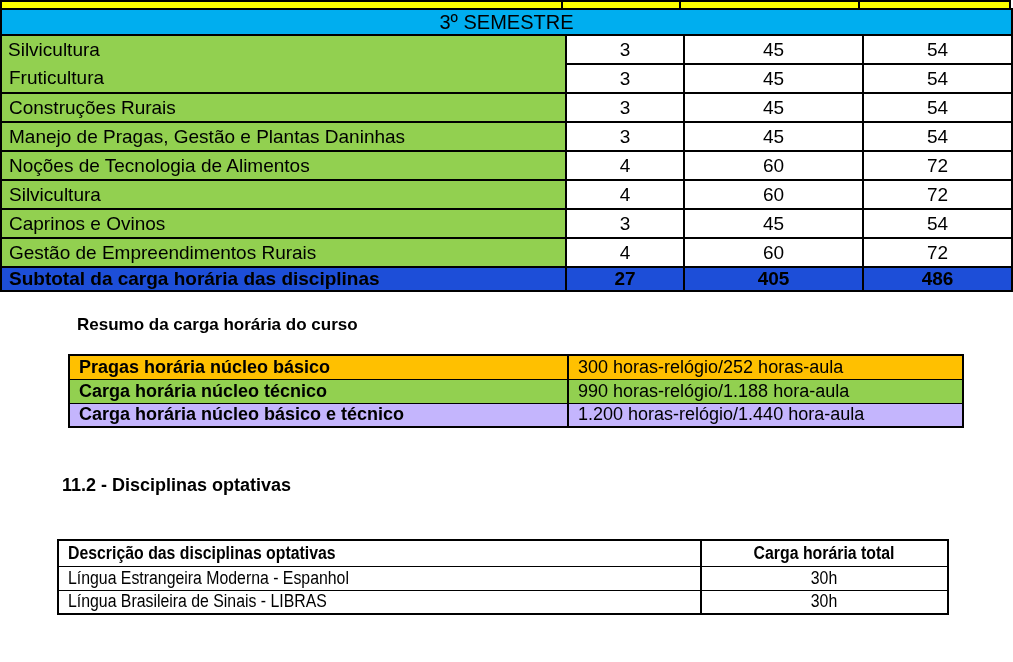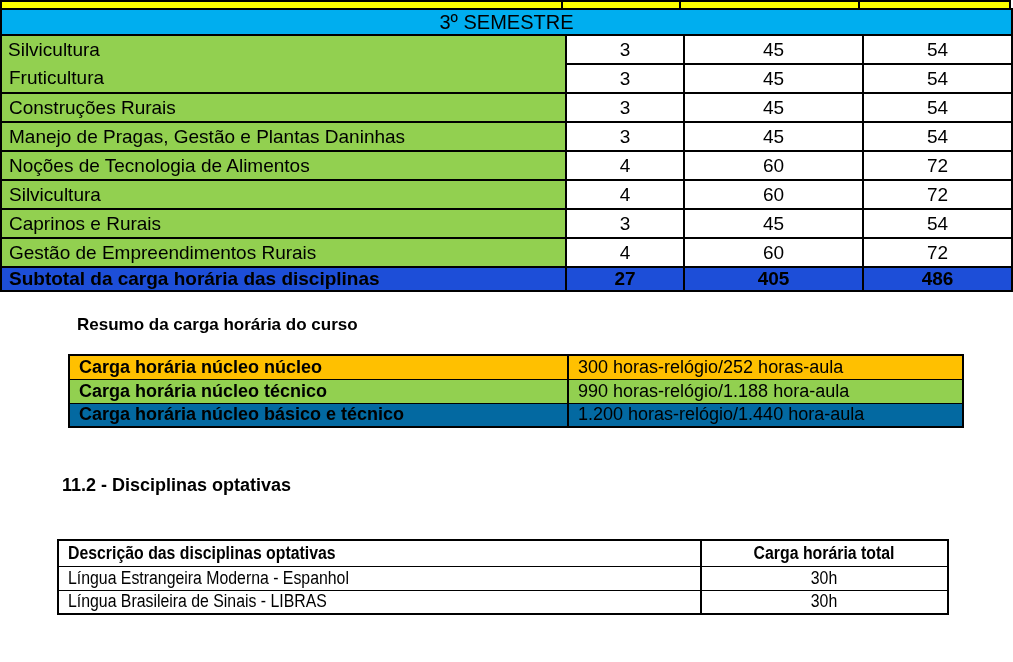--- a/index.html
+++ b/index.html
@@ -46,21 +46,21 @@
   }
   table.resumo { margin: 19px 0 0 68px; width: 894px; table-layout: fixed; border: 2px solid #000; }
   table.resumo td {
     border: 1px solid #000;
     font-size: 18px; height: 24px;
     padding: 0 0 0 9px; white-space: nowrap; overflow: hidden;
   }
   table.resumo td.rlabel { font-weight: bold; border-right: 2px solid #000; }
   table.resumo tr.r-orange td { background: #FFC000; }
   table.resumo tr.r-green  td { background: #92D050; }
-  table.resumo tr.r-yellow td { background: #0369a1; margin-top: 43px; }
+  table.resumo tr.r-yellow td { background: #c4b5fd; margin-top: 43px; }
 
   
   .opt-heading {
     margin: 47px 0 0 62px;
     font-weight: bold; font-size: 18px;
   }
   table.opt { margin: 43px 0 12px 57px; width: 890px; table-layout: fixed; border: 2px solid #000; padding-left: 29px; }
   table.opt td {
     border: 1px solid #000;
     font-size: 18px; height: 24px;
@@ -126,21 +126,21 @@
       <td class="num">60</td>
       <td class="num">72</td>
     </tr>
     <tr>
       <td class="desc">Silvicultura</td>
       <td class="num">4</td>
       <td class="num">60</td>
       <td class="num">72</td>
     </tr>
     <tr>
-      <td class="desc">Caprinos e Rurais</td>
+      <td class="desc">Caprinos e Ovinos</td>
       <td class="num">3</td>
       <td class="num">45</td>
       <td class="num">54</td>
     </tr>
     <tr>
       <td class="desc">Gestão de Empreendimentos Rurais</td>
       <td class="num">4</td>
       <td class="num">60</td>
       <td class="num">72</td>
     </tr>
@@ -155,21 +155,21 @@
 
   <div class="resumo-heading">Resumo da carga horária do curso</div>
 
   <table class="resumo">
     <colgroup>
         <col style="width:499px">
         <col style="width:395px">
       </colgroup>
     <tbody>
         <tr class="r-orange">
-      <td class="rlabel">Carga horária núcleo núcleo</td>
+      <td class="rlabel">Pragas horária núcleo básico</td>
       <td>300 horas-relógio/252 horas-aula</td>
     </tr>
     <tr class="r-green">
       <td class="rlabel">Carga horária núcleo técnico</td>
       <td>990 horas-relógio/1.188 hora-aula</td>
     </tr>
     <tr class="r-yellow">
       <td class="rlabel">Carga horária núcleo básico e técnico</td>
       <td>1.200 horas-relógio/1.440 hora-aula</td>
     </tr>

